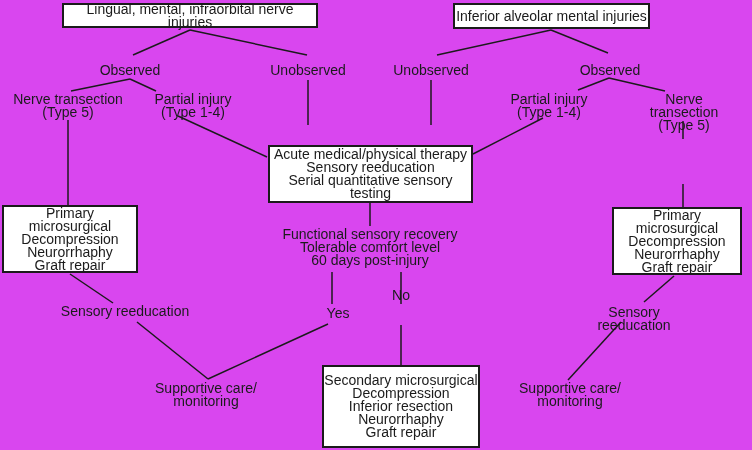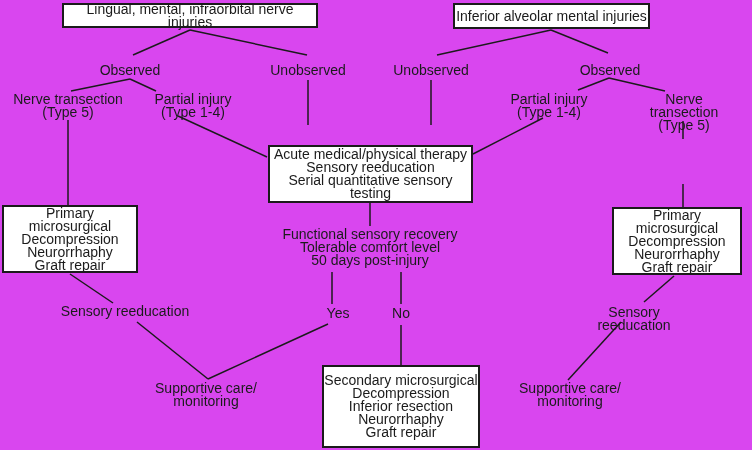--- a/index.html
+++ b/index.html
@@ -115,25 +115,25 @@
 
   <div class="node" style="left:549px; top:93px;">Partial injury
 (Type 1-4)</div>
 
   <div class="node" style="left:684px; top:93px;">Nerve transection
 (Type 5)</div>
 
 
   <div class="node" style="left:370px; top:228px;">Functional sensory recovery
 Tolerable comfort level
-50 days post-injury</div>
+60 days post-injury</div>
 
   <div class="node" style="left:338px; top:307px;">Yes</div>
 
-  <div class="node" style="left:401px; top:307px;text-align:center;">No</div>
+  <div class="node" style="left:401px; top:289px;text-align:center;">No</div>
 
   <div class="node" style="left:125px; top:305px;">Sensory reeducation</div>
 
   <div class="node" style="left:634px; top:306px;">Sensory reeducation</div>
 
   <div class="node" style="left:206px; top:382px;">Supportive care/
 monitoring</div>
 
   <div class="node" style="left:570px; top:382px;">Supportive care/
 monitoring</div>

